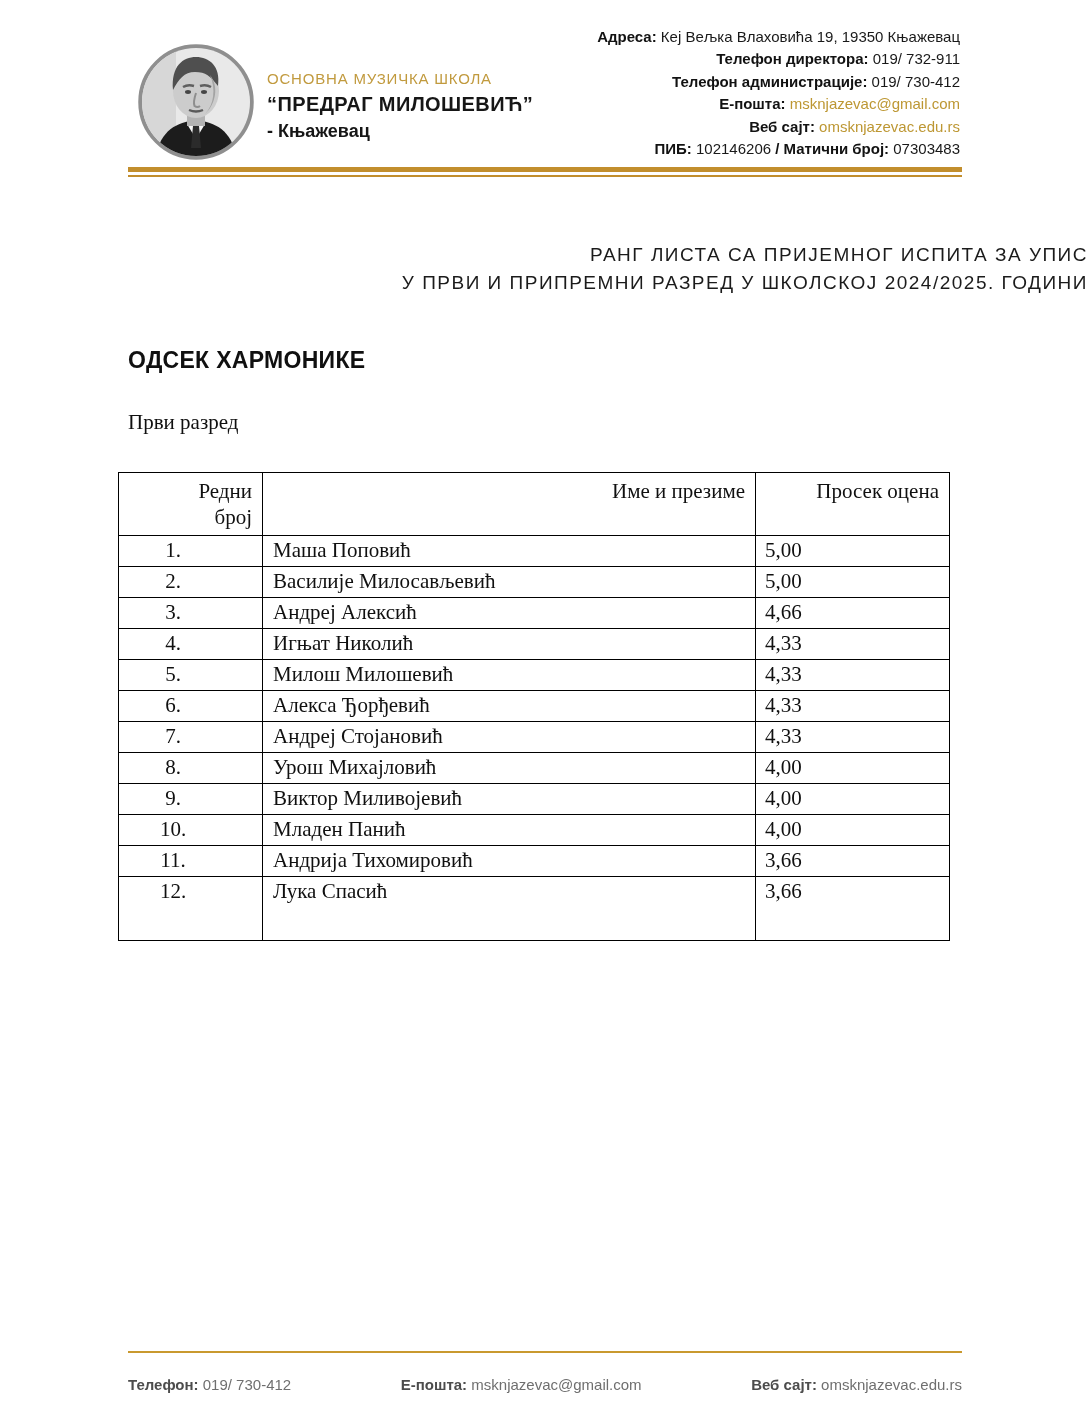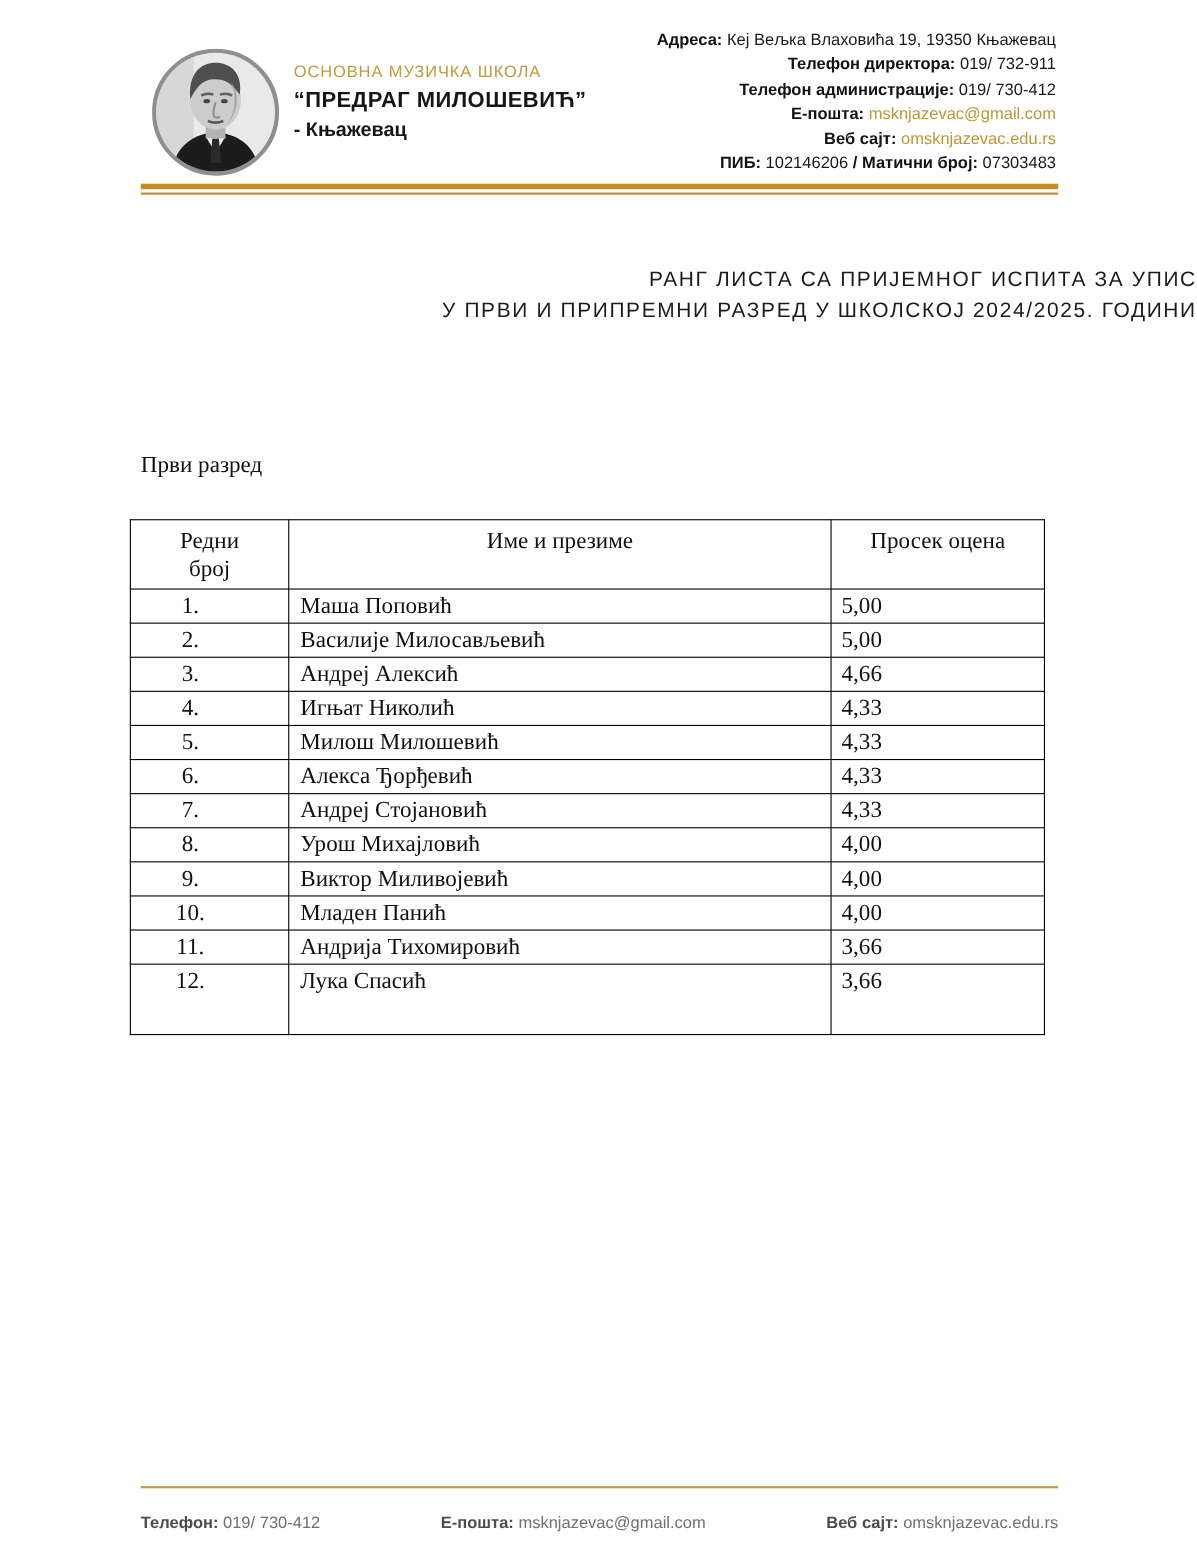--- a/index.html
+++ b/index.html
@@ -4,21 +4,21 @@
 <style>
   * { box-sizing: border-box; }
   html,body { margin:0; padding:0; background:#ffffff; }
   .page {
     position:relative; width:1088px; height:1408px; margin:0 auto;
     background:#ffffff; font-family:"Liberation Sans",sans-serif; overflow:hidden;
   }
 
   
   .logo { position:absolute; left:138px; top:44px; width:116px; height:116px; }
-  .school-block { position:absolute; left:267px; top:57px; }
+  .school-block { position:absolute; left:267px; top:70px; }
   .school-type { font-size:15px; letter-spacing:0.8px; color:#C19A3E; margin-bottom:6px; }
   .school-name { font-size:20px; font-weight:bold; letter-spacing:0.4px; color:#161616; margin-bottom:5px; }
   .school-city { font-size:18px; font-weight:bold; color:#161616; }
 
   .contact { position:absolute; right:128px; top:26px; text-align:right;
              font-size:15px; line-height:22.4px; color:#191919; white-space:nowrap; }
   .contact b { font-weight:bold; color:#121212; }
   .contact .lnk { color:#BD9733; }
 
   .rule { position:absolute; left:128px; right:126px; top:167px; }
@@ -32,21 +32,21 @@
   .section-heading { position:absolute; left:128px; top:347px; font-size:23px;
                      font-weight:bold; letter-spacing:0.3px; color:#101010; }
   .subheading { position:absolute; left:128px; top:410px;
                 font-family:"Liberation Serif",serif; font-size:21px; color:#101010; }
 
   
   .rank-table { position:absolute; left:118px; top:472px; width:831px;
                 border-collapse:collapse; table-layout:fixed;
                 font-family:"Liberation Serif",serif; font-size:21px; color:#101010; }
   .rank-table th, .rank-table td { border:1.5px solid #000; overflow:hidden; }
-  .rank-table th { font-weight:normal; text-align:center; vertical-align:top;
+  .rank-table th { font-weight:normal; text-align:right; vertical-align:top;
                    height:63px; padding:5px 10px 0 10px; line-height:26px; }
   .hdr-wrap { display:inline-block; max-width:82px; }
   .rank-table td { height:31px; padding:1px 10px 2px 10px; vertical-align:middle; line-height:25px; }
   td.num  { text-align:center; padding-right:45px; }
   td.score{ padding-left:9px; }
   tr.tall td { height:64px; vertical-align:top; padding-top:2px; }
 
   
   .footer-rule { position:absolute; left:128px; right:126px; top:1351px; height:2px; background:#C9992F; }
   .footer-row { position:absolute; left:128px; right:126px; top:1359px;
@@ -105,20 +105,21 @@
   <div class="rule">
     <div class="rule-thick"></div>
     <div class="rule-thin"></div>
   </div>
 
   <div class="title">
     <div>РАНГ ЛИСТА СА ПРИЈЕМНОГ ИСПИТА ЗА УПИС</div>
     <div>У ПРВИ И ПРИПРЕМНИ РАЗРЕД У ШКОЛСКОЈ 2024/2025. ГОДИНИ</div>
   </div>
 
+  <div class="section-heading">ОДСЕК ХАРМОНИКЕ</div>
   <div class="subheading">Први разред</div>
 
   <table class="rank-table">
     <colgroup>
         <col style="width:144px">
         <col style="width:493px">
         <col style="width:194px">
       </colgroup>
     <thead>
       <tr>

